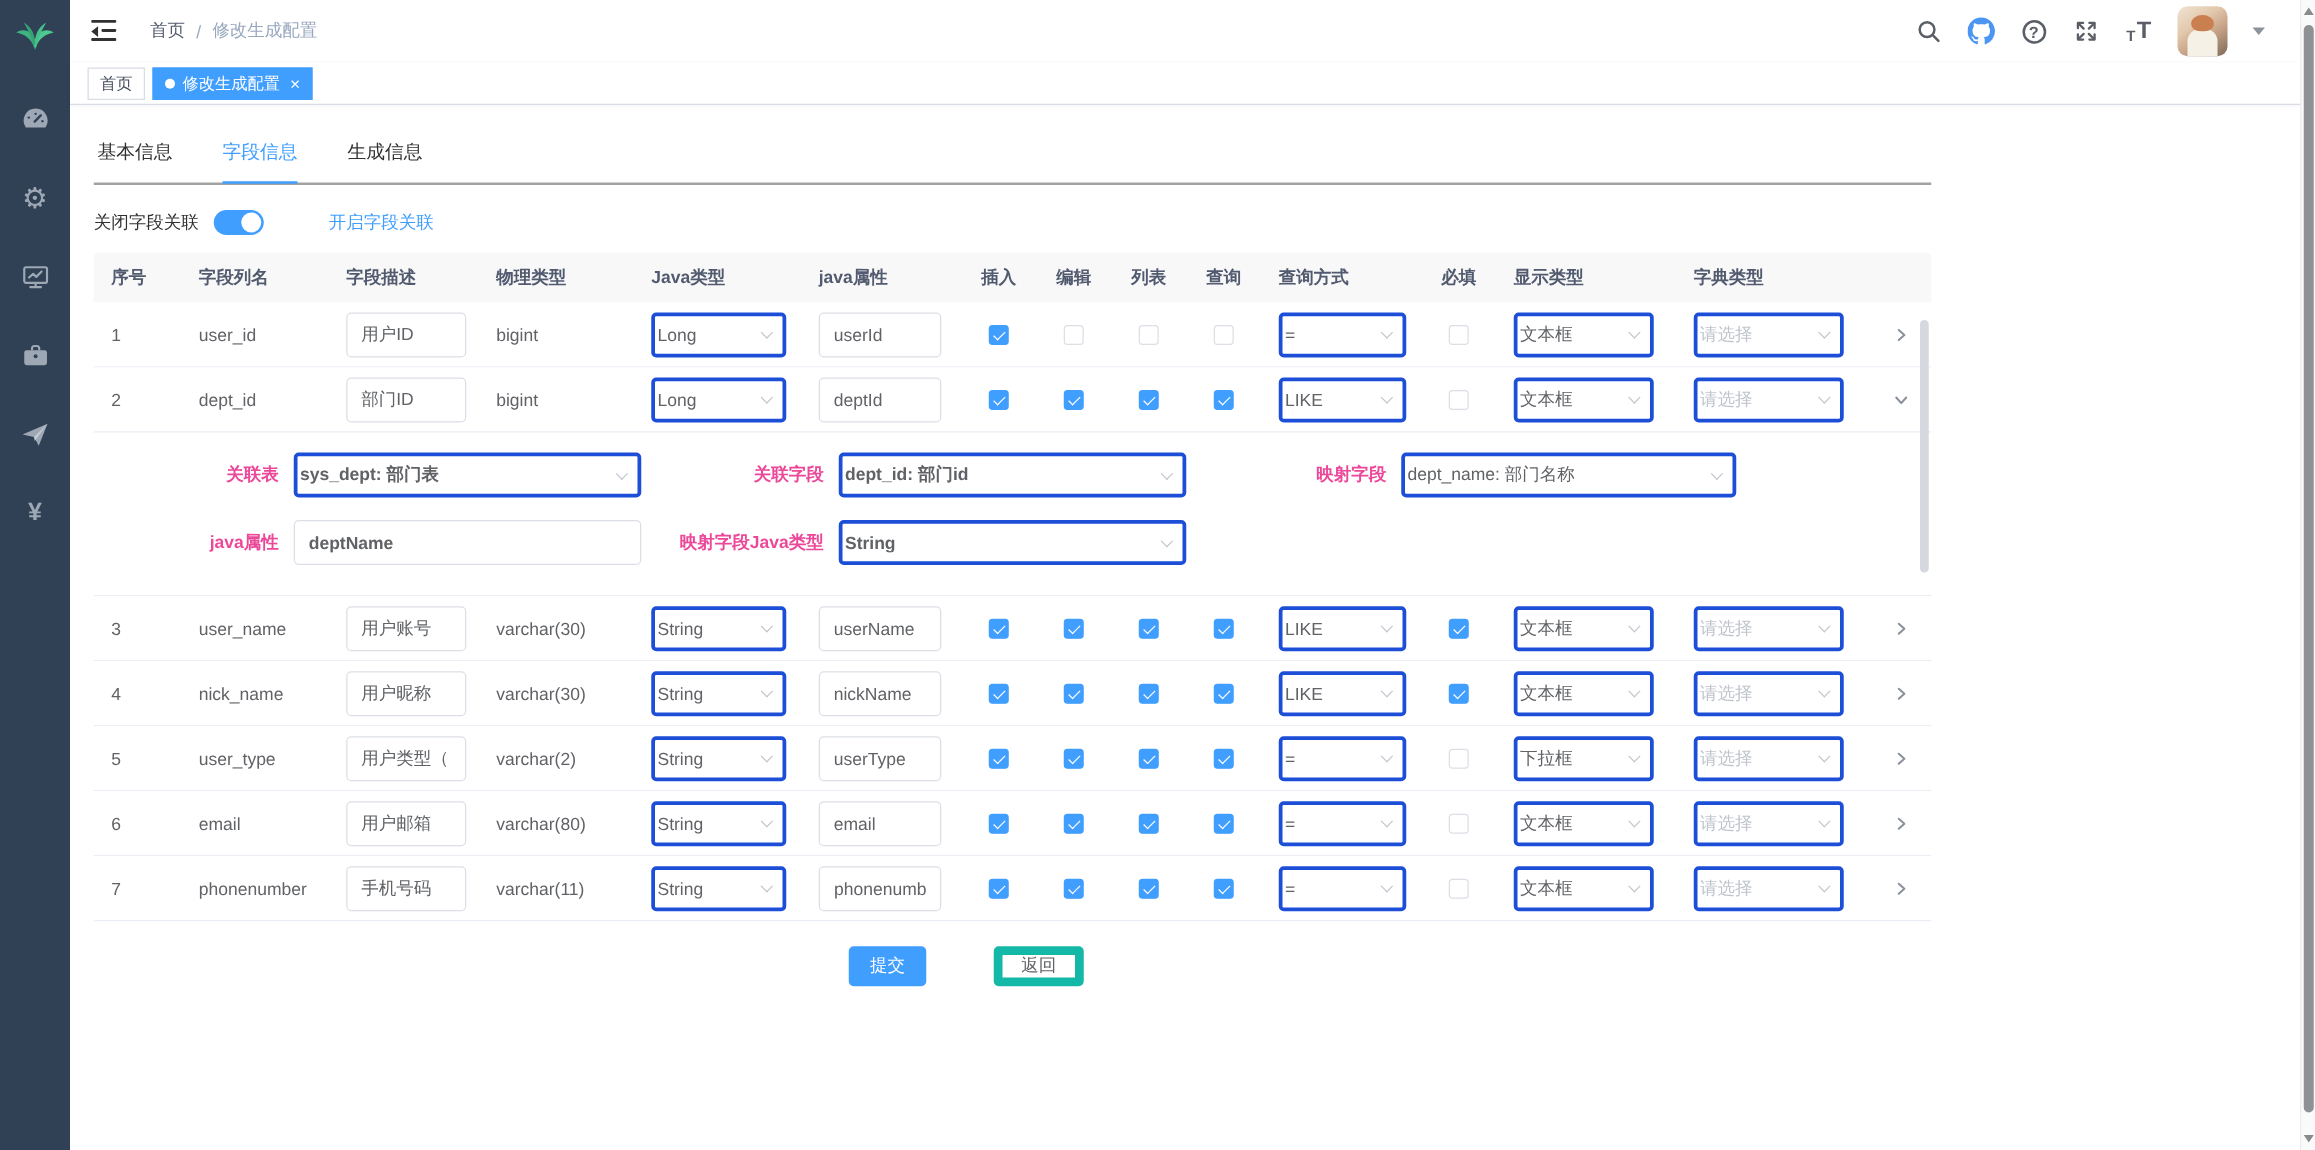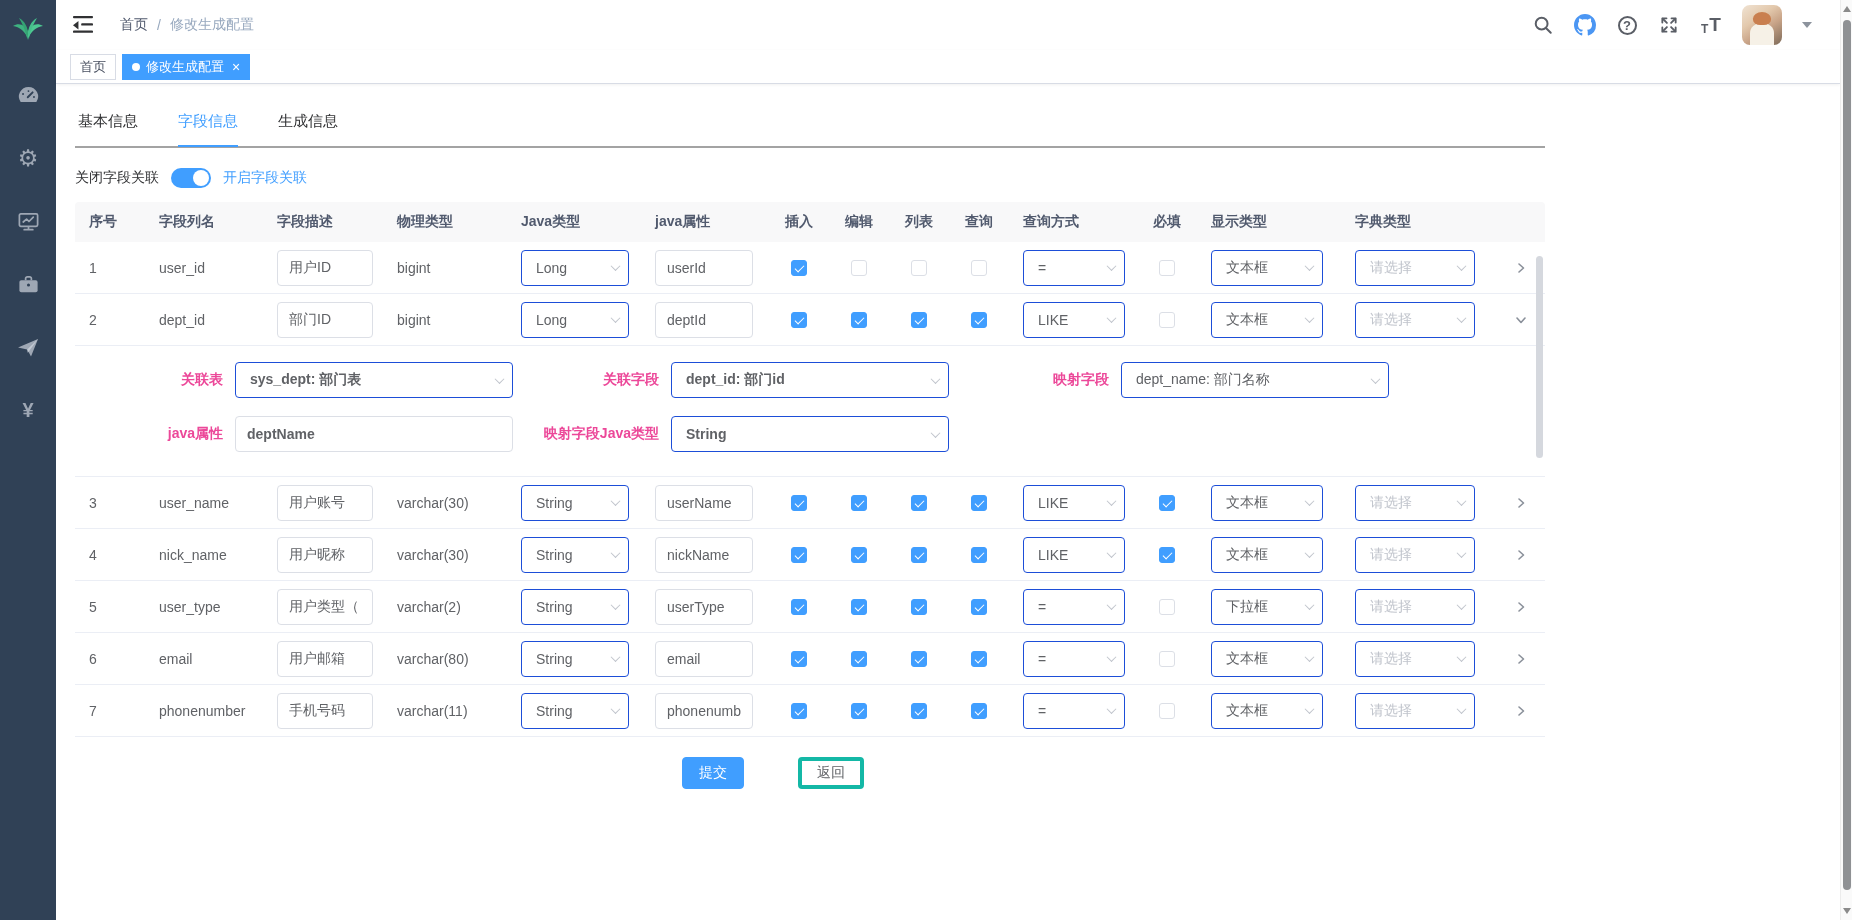--- a/index.html
+++ b/index.html
@@ -50,33 +50,33 @@
   .tabs { width:1470px; display:flex; gap:40px; border-bottom:2px solid #a3a3a3; padding-left:3px; }
   .tab { font-size:15px; color:#303133; padding:10px 0 14px; cursor:pointer; border-bottom:2px solid transparent; margin-bottom:-1px; }
   .tab.active { color:#409EFF; border-bottom-color:#409EFF; }
 
   .toggle-row { display:flex; align-items:center; margin:20px 0 14px; gap:12px; }
   .toggle-off-label { font-size:14px; color:#303133; }
   .switch { width:40px; height:20px; border-radius:10px; background:#dcdfe6; position:relative; cursor:pointer; }
   .switch.on { background:#409EFF; }
   .switch::after { content:""; position:absolute; left:2px; top:2px; width:16px; height:16px; border-radius:50%; background:#fff; transition:left .2s; }
   .switch.on::after { left:22px; }
-  .toggle-on-label { font-size:14px; color:#409EFF; }
+  .toggle-on-label { font-size:14px; color:#409EFF;margin-left:40px; }
 
   
   .table { width:1470px; position:relative; }
   .trow { display:grid; grid-template-columns:70px 118px 120px 124px 134px 128px 60px 60px 60px 60px 128px 60px 144px 156px 48px; align-items:center; min-height:52px; border-bottom:1px solid #ebeef5; background:#fff; }
   .thead { min-height:40px; background:#f8f8f9; border-bottom:none; border-radius:4px 4px 0 0; }
   .c { padding-left:14px; font-size:14px; color:#606266; }
   .thead .c { color:#515a6e; font-weight:bold; }
   .cc { display:flex; justify-content:center; padding-left:0; }
   .inp { height:36px; border:1px solid #dcdfe6; border-radius:4px; padding:0 11px; font-size:14px; color:#606266; font-family:inherit; outline:none; background:#fff; }
   .w-desc { width:96px; }
   .w-attr { width:98px; }
-  .sel { height:36px; border:1px solid #1d4ed8; border-radius:4px; background:#fff; display:flex; align-items:center; justify-content:space-between; padding:0 9px 0 14px; cursor:pointer; }
+  .sel { height:36px; border:3px solid #1d4ed8; border-radius:4px; background:#fff; display:flex; align-items:center; justify-content:space-between; padding:0 9px 0 2px; cursor:pointer; }
   .sel-text { font-size:14px; color:#606266; white-space:nowrap; overflow:hidden; }
   .sel.ph .sel-text { color:#c0c4cc; }
   .sel-arrow { width:7px; height:7px; border-right:1.4px solid #c0c4cc; border-bottom:1.4px solid #c0c4cc; transform:rotate(45deg) translate(-1px,-1px); flex:none; margin-left:6px; }
   .w-java { width:108px; }
   .w-query { width:102px; }
   .w-display { width:112px; }
   .w-dict { width:120px;text-align:right; }
   .cb { width:16px; height:16px; border:1px solid #dcdfe6; border-radius:3px; background:#fff; position:relative; cursor:pointer; }
   .cb.on { background:#409EFF; border-color:#409EFF; }
   .cb.on::after { content:""; position:absolute; left:5px; top:2px; width:4px; height:8px; border-right:1.6px solid #fff; border-bottom:1.6px solid #fff; transform:rotate(45deg); }
@@ -93,21 +93,21 @@
   .w-exp { width:278px;font-weight:bold; }
   .w-exp3 { width:268px; }
 
   
   .table-scroll-thumb { position:absolute; right:2px; top:54px; width:7px; height:202px; border-radius:4px; background:#d5d8de; cursor:pointer; }
 
   
   .footer { width:1356px; margin-top:10px; padding:10px 0 30px; display:flex; justify-content:center; gap:14px; }
   .btn { height:32px; min-width:62px; padding:0 15px; border-radius:4px; font-size:14px; cursor:pointer; font-family:inherit; display:flex; align-items:center; justify-content:center;margin-left:40px; }
   .btn-primary { background:#409EFF; border:1px solid #409EFF; color:#fff; }
-  .btn-plain { background:#fff; border:4px solid #14b8a6; color:#606266; }
+  .btn-plain { background:#fff; border:7px solid #14b8a6; color:#606266; }
 
   
   .win-scrollbar { position:absolute; right:0; top:0; width:12px; height:920px; background:#fafafa; border-left:1px solid #ececec; }
   .ws-up { position:absolute; top:6px; left:1px; width:10px; display:flex; justify-content:center; cursor:pointer; }
   .ws-up::after { content:""; width:0; height:0; border-left:4px solid transparent; border-right:4px solid transparent; border-bottom:6px solid #8a8a8a; }
   .ws-down { position:absolute; bottom:6px; left:1px; width:10px; display:flex; justify-content:center; cursor:pointer; }
   .ws-down::after { content:""; width:0; height:0; border-left:4px solid transparent; border-right:4px solid transparent; border-top:6px solid #8a8a8a; }
   .ws-thumb { position:absolute; top:20px; left:2px; width:8px; height:870px; border-radius:4px; background:#8f9194; cursor:pointer; }
 </style>
 </head>

